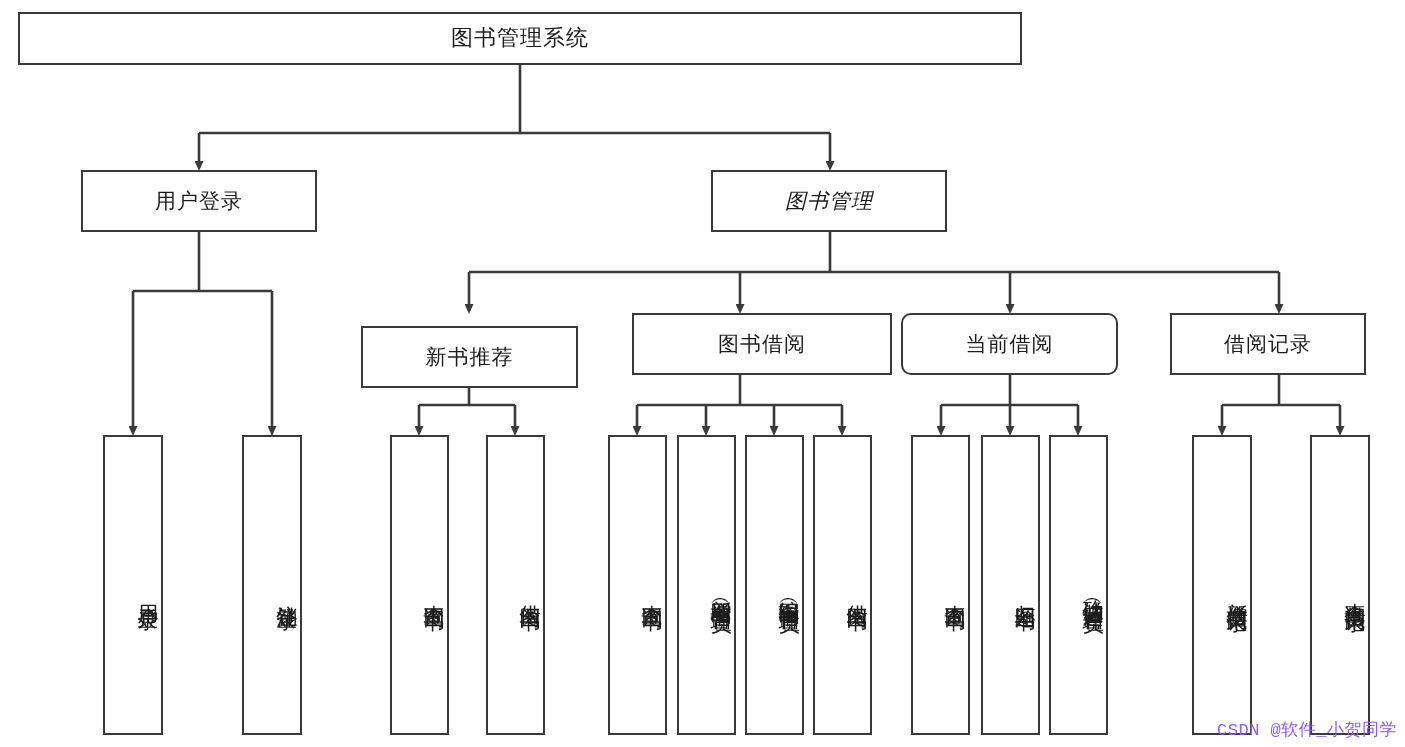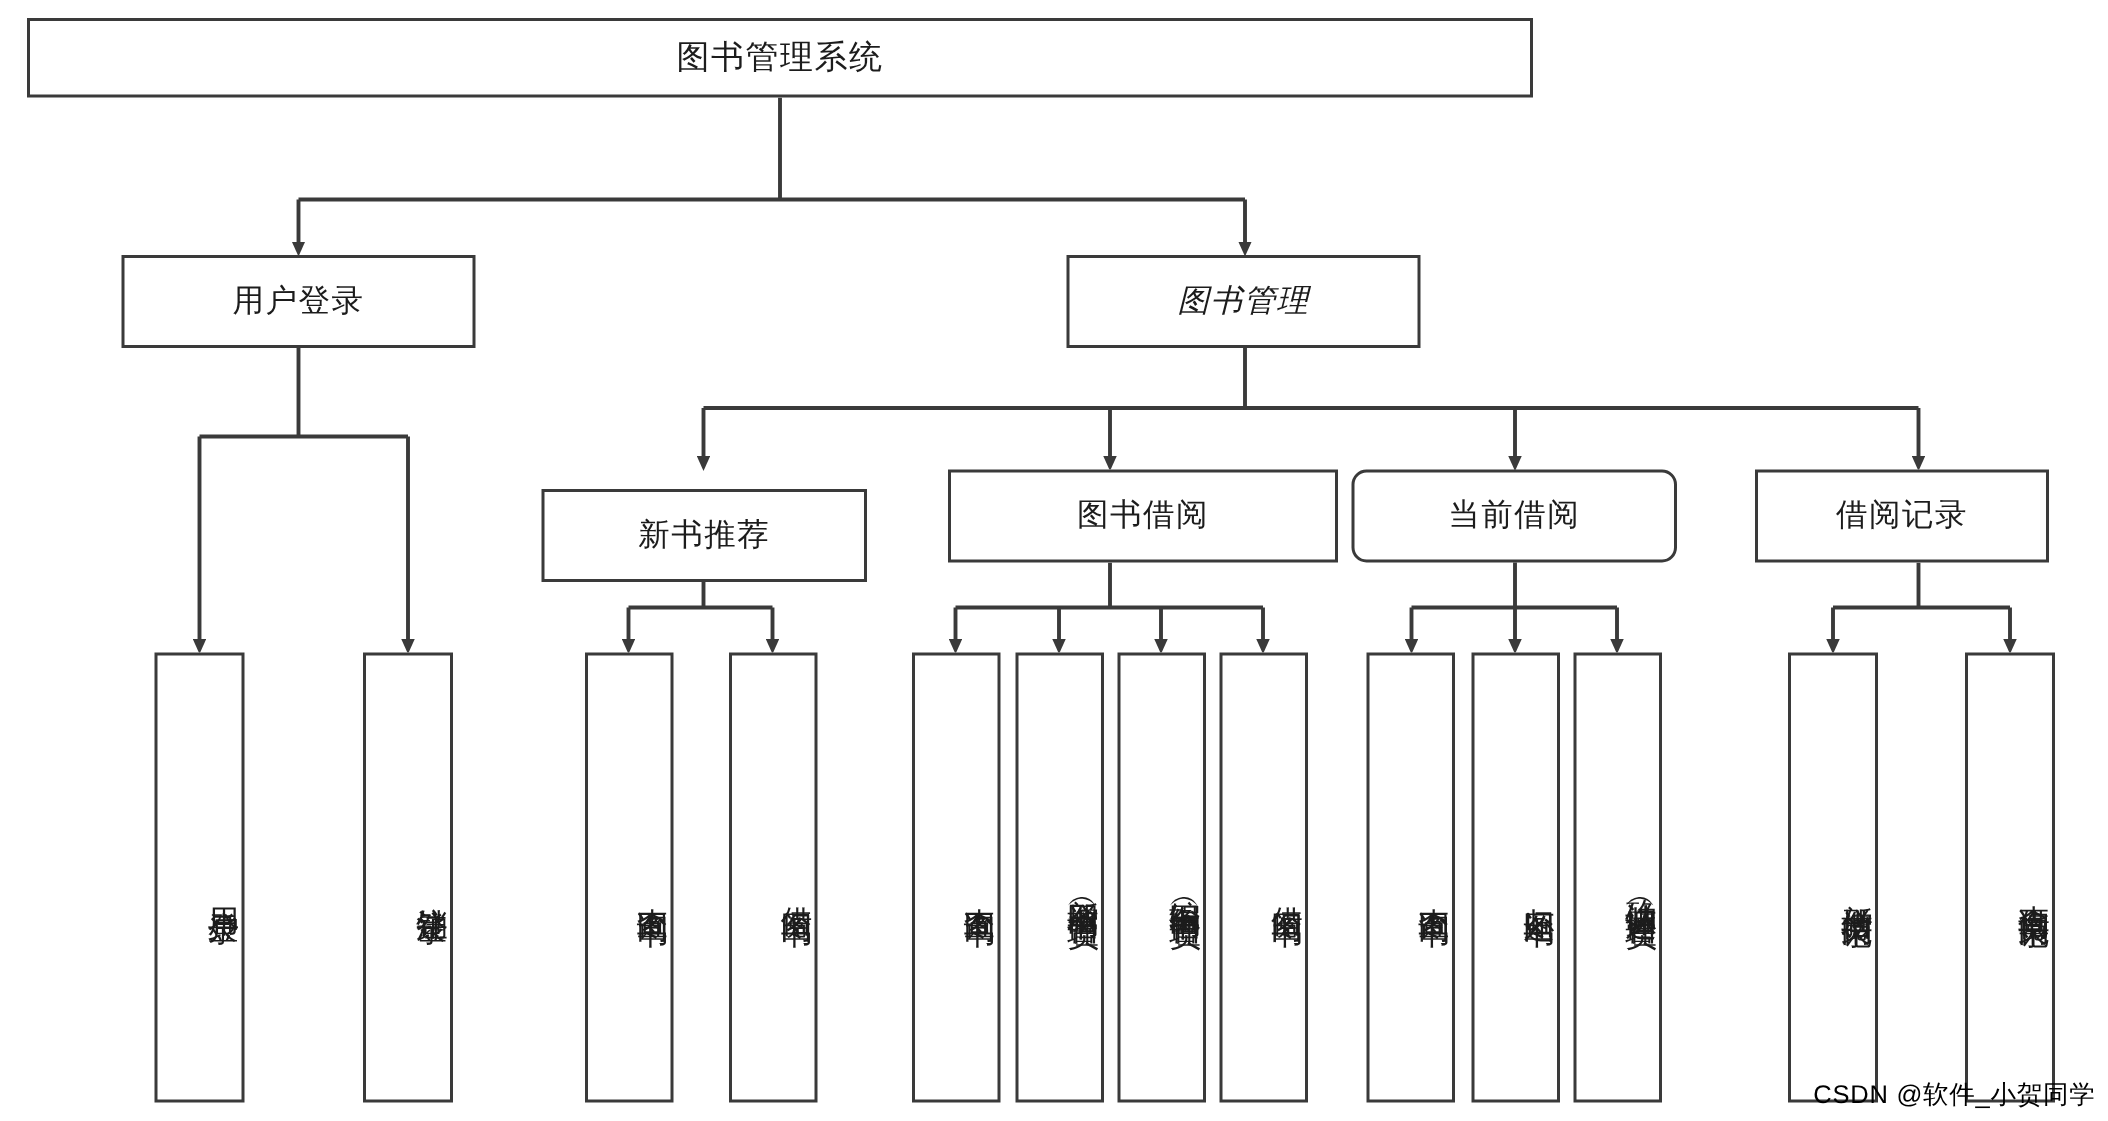--- a/index.html
+++ b/index.html
@@ -59,24 +59,24 @@
   .node.vert .vtext {
     writing-mode: vertical-rl;
     text-orientation: upright;
     display: block;
   }
   .watermark {
     position: absolute;
     right: 8px;
     bottom: 6px;
     font-size: 17px;
-    color: #000000;
+    color: #8b5cf6;
     letter-spacing: 0.5px;
     white-space: nowrap;
-    font-family: Liberation Sans, sans-serif;
+    font-family: Liberation Mono, monospace;
   }
 </style>
 </head>
 <body>
 
 <div id="canvas">
 
   <svg id="edges" viewBox="0 0 1405 747">
     <defs>
       <marker id="arrow" markerWidth="10" markerHeight="9" refX="1" refY="4.5" orient="auto" markerUnits="userSpaceOnUse">

